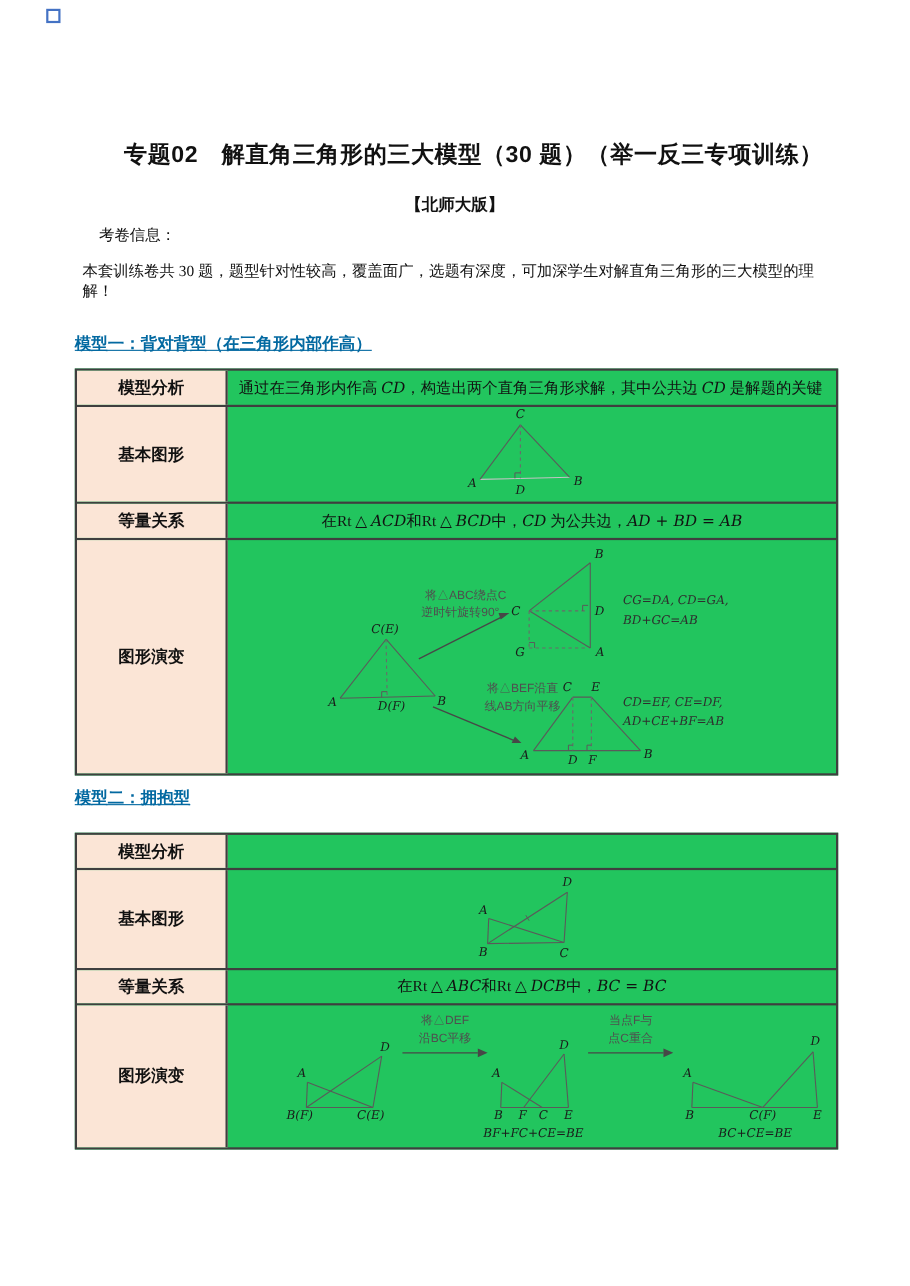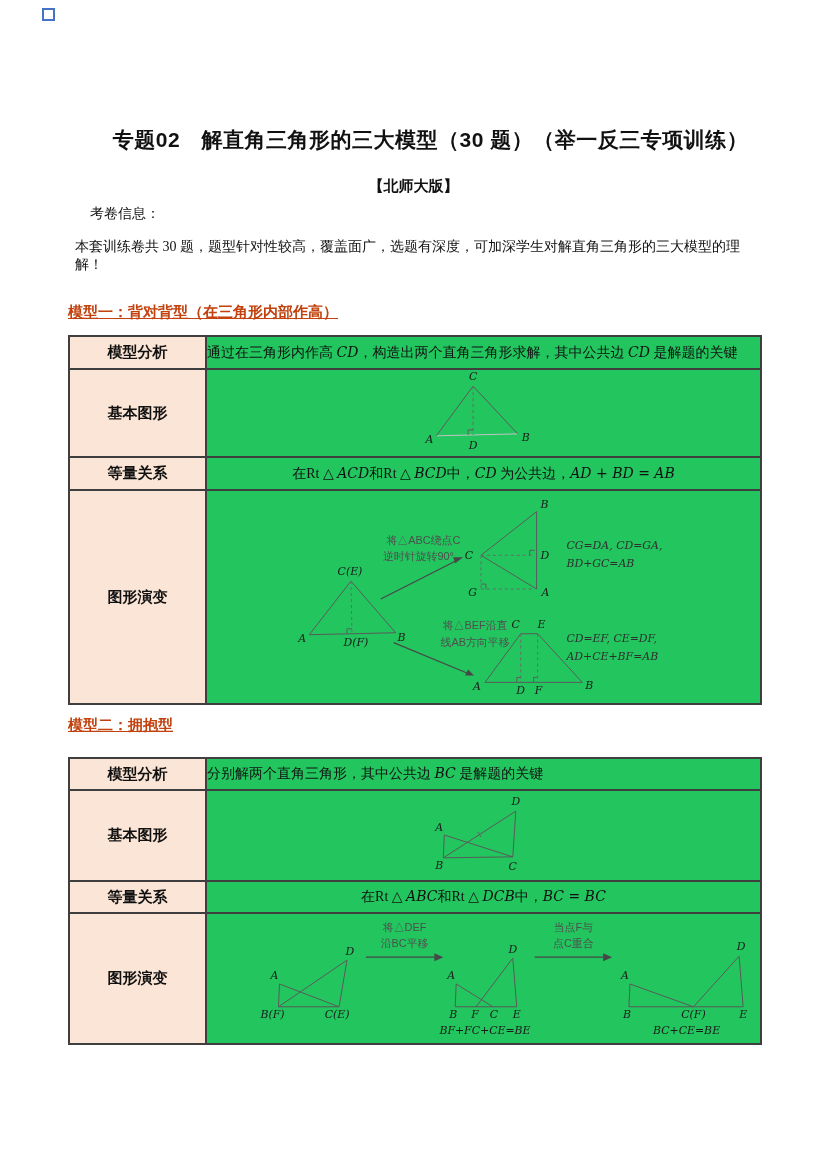--- a/index.html
+++ b/index.html
@@ -5,33 +5,33 @@
   html,body{margin:0;padding:0;background:#ffffff;}
   .page{position:relative;width:827px;height:1169px;background:#fff;overflow:hidden;
         font-family:"Liberation Serif",serif;color:#111;}
   .anchor-mark{position:absolute;left:42px;top:8px;width:9px;height:9px;border:2px solid #4472c4;}
   .title{position:absolute;top:126px;left:0;width:100%;text-align:center;
          font-family:"Liberation Sans",sans-serif;font-weight:bold;font-size:21px;letter-spacing:.5px;margin-left:17px;}
   .edition{position:absolute;top:177px;left:0;width:100%;text-align:center;font-weight:bold;
            font-size:15px;font-family:"Liberation Sans",sans-serif;}
   .info-label{position:absolute;top:205px;left:90px;font-size:14px;}
   .info-text{position:absolute;top:238px;left:75px;width:690px;font-size:14px;}
-  .sec{position:absolute;left:68px;color:#c2410c;font-weight:bold;font-size:15px;
+  .sec{position:absolute;left:68px;color:#0369a1;font-weight:bold;font-size:15px;
        font-family:"Liberation Sans",sans-serif;text-decoration:underline;}
   .sec1{top:303px;} .sec2{top:716px;font-family:Liberation Serif, serif;}
   .mtable{position:absolute;left:68px;width:694px;border:2px solid #3f3f3f;background:#22c55e;box-sizing:border-box;}
   .t1{top:335px;} .t2{top:757px;}
   .trow{display:flex;}
   .trow + .trow{border-top:2.5px solid #3f3f3f;}
   .lcell{flex:0 0 137px;background:#fbe5d6;border-right:2px solid #3f3f3f;display:flex;
          align-items:center;justify-content:center;font-family:"Liberation Sans",sans-serif;
          font-weight:bold;font-size:15px;box-sizing:border-box;}
   .ccell{flex:1;position:relative;display:flex;align-items:center;overflow:hidden;}
   .r31{height:31px}.r86{height:86px}.r212{height:212px}.r30{height:30px}.r89{height:89px}.r129{height:129px}
-  .analysis-text{font-size:14px;white-space:nowrap;}
+  .analysis-text{padding-left:10px;font-size:14px;white-space:nowrap;}
   .relation-text{width:100%;text-align:center;font-size:14px;}
   i.mv{font-family:"DejaVu Serif",serif;font-style:italic;}
   svg{display:block;}
   .ln{stroke:#5a5a5a;stroke-width:1;fill:none;}
   .lt{stroke:#c4c4c4;stroke-width:1;fill:none;}
   .dash{stroke:#6a6a6a;stroke-width:1;fill:none;stroke-dasharray:3 3;}
   .ra{stroke:#5a5a5a;stroke-width:.9;fill:none;}
   .arrow{stroke:#474747;stroke-width:1.2;fill:none;}
   .ah{fill:#474747;stroke:none;}
   text.lab{font:italic 11px "DejaVu Serif",serif;fill:#1a1a1a;}
@@ -159,23 +159,20 @@
       </div>
     </div>
   </div>
 
   <div class="sec sec2">模型二：拥抱型</div>
 
   <div class="mtable t2">
 
     <div class="trow r30">
       <div class="lcell">模型分析</div>
-      <div class="ccell">
-        <p class="analysis-text"><span>分别解两个直角三角形，其中公共边 </span><i class="mv">BC</i><span> 是解题的关键</span></p>
-      </div>
     </div>
 
     <div class="trow r89">
       <div class="lcell">基本图形</div>
       <div class="ccell">
         <svg width="557" height="89" viewBox="0 0 557 89">
           <g>
             <line class="ln" x1="239" y1="44" x2="238" y2="67"></line>
             <line class="ln" x1="238" y1="67" x2="308" y2="66"></line>
             <line class="ln" x1="238" y1="67" x2="311" y2="20"></line>

